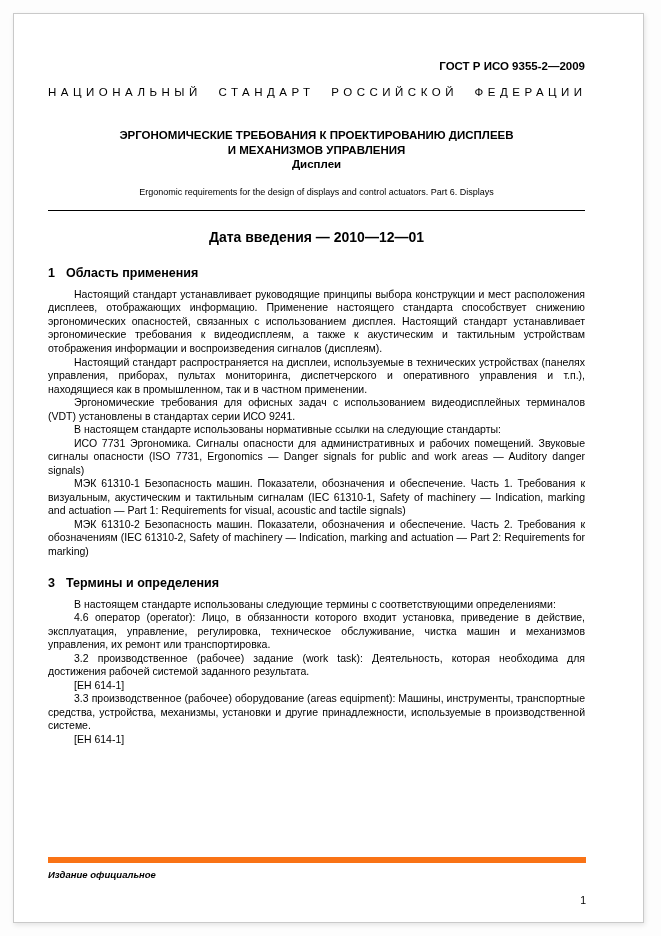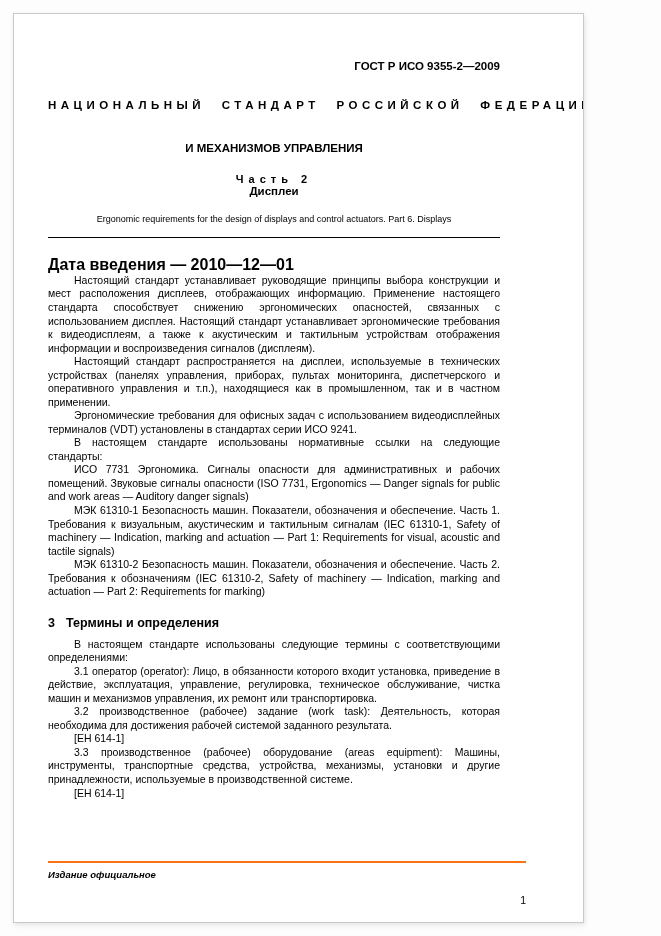--- a/index.html
+++ b/index.html
@@ -6,99 +6,100 @@
   html, body { margin: 0; padding: 0; }
   body {
     width: 661px; height: 936px;
     background: #fdfdfd;
     font-family: "Liberation Sans", sans-serif;
     color: #000;
     position: relative;
   }
   .page {
     position: absolute; left: 13px; top: 13px;
-    width: 571px; height: 910px;
+    width: 631px; height: 910px;
     background: #fff;
     border: 1px solid #c9c9c9;
     box-shadow: 1px 2px 5px rgba(0,0,0,0.10);
-    padding: 46px 83px 0 34px;
+    padding: 46px 58px 0 34px;
     overflow: hidden;
   }
   .doc-code { text-align: right; font-weight: 700; font-size: 11.5px; }
   .fed-header {
-    margin-top: 27px;
-    font-weight: 700; font-size: 11.5px;
+    margin-top: 14px;
+    font-weight: 400; font-size: 11.5px;
     letter-spacing: 4.5px; word-spacing: 9px;
     white-space: nowrap;
   }
   .doc-title { margin-top: 30px; text-align: center; font-weight: 700; font-size: 11.5px; line-height: 1.3; }
   .part { margin-top: 17px; text-align: center; font-weight: 700; font-size: 11px; letter-spacing: 5px; }
   .subtitle { text-align: center; font-weight: 700; font-size: 11.5px; }
   .title-en { margin-top: 17px; text-align: center; font-size: 9px; }
   .rule { margin-top: 13px; border-top: 1px solid #000; height: 0; }
-  .date { margin-top: 18px; text-align: left; font-weight: 700; font-size: 16px; }
+  .date { margin-top: 18px; text-align: center; font-weight: 700; font-size: 14px; }
   .section h2 { font-size: 12.5px; font-weight: 700; margin: 17px 0 8px; }
   .section.first h2 { margin-top: 21px; }
   .h-num { margin-right: 11px; }
   .para {
     font-size: 10.5px; line-height: 1.29;
     text-align: justify; text-indent: 26px;
     margin: 0;
   }
   .t-term { font-weight: 400; }
   .footer {
     position: absolute; left: 34px; right: 57px; bottom: 42px;
-    border-top: 2px solid #f97316;
+    border-top: 6px solid #f97316;
     padding-top: 6px;
   }
   .edition { font-weight: 700; font-style: italic; font-size: 9.5px; }
   .page-number { position: absolute; right: 57px; bottom: 16px; font-size: 10.5px; }
 </style>
 </head>
 <body>
 
 <div class="page">
 
   <div class="doc-code">ГОСТ Р ИСО 9355-2—2009</div>
 
   <div class="fed-header">НАЦИОНАЛЬНЫЙ СТАНДАРТ РОССИЙСКОЙ ФЕДЕРАЦИИ</div>
 
   <div class="doc-title">
+    <div>ЭРГОНОМИЧЕСКИЕ ТРЕБОВАНИЯ К ПРОЕКТИРОВАНИЮ ДИСПЛЕЕВ</div>
     <div>И МЕХАНИЗМОВ УПРАВЛЕНИЯ</div>
   </div>
 
-  <div class="part">Часть 2</div>
 
   <div class="subtitle">Дисплеи</div>
 
   <div class="title-en">Ergonomic requirements for the design of displays and control actuators. Part 6.  Displays</div>
 
   <div class="rule"></div>
 
   <div class="date">Дата введения — 2010—12—01</div>
 
   <div class="section first">
+    <h2><span class="h-num">1</span><span>Область применения</span></h2>
     <p class="para">Настоящий стандарт устанавливает руководящие принципы выбора конструкции и мест расположения дисплеев, отображающих информацию. Применение настоящего стандарта способствует снижению эргономических опасностей, связанных с использованием дисплея. Настоящий стандарт устанавливает эргономические требования к видеодисплеям, а также к акустическим и тактильным устройствам отображения информации и воспроизведения сигналов (дисплеям).</p>
     <p class="para">Настоящий стандарт распространяется на дисплеи, используемые в технических устройствах (панелях управления, приборах, пультах мониторинга, диспетчерского и оперативного управления и т.п.), находящиеся как в промышленном, так и в частном применении.</p>
     <p class="para">Эргономические требования для офисных задач с использованием видеодисплейных терминалов (VDT) установлены в стандартах серии ИСО 9241.</p>
   </div>
 
   <div class="section">
     <p class="para">В настоящем стандарте использованы нормативные ссылки на следующие стандарты:</p>
     <p class="para">ИСО 7731 Эргономика. Сигналы опасности для административных и рабочих помещений. Звуковые сигналы опасности (ISO 7731, Ergonomics — Danger signals for public and work areas — Auditory danger signals)</p>
     <p class="para">МЭК 61310-1 Безопасность машин. Показатели, обозначения и обеспечение. Часть 1. Требования к визуальным, акустическим и тактильным сигналам (IEC 61310-1, Safety of machinery — Indication, marking and actuation — Part 1: Requirements for visual, acoustic and tactile signals)</p>
     <p class="para">МЭК 61310-2 Безопасность машин. Показатели, обозначения и обеспечение. Часть 2. Требования к обозначениям (IEC 61310-2, Safety of machinery — Indication, marking and actuation — Part 2: Requirements for marking)</p>
   </div>
 
   <div class="section">
     <h2><span class="h-num">3</span><span>Термины и определения</span></h2>
     <p class="para">В настоящем стандарте использованы следующие термины с соответствующими определениями:</p>
 
     <p class="para">
-      <span>3.1</span>
+      <span>4.6</span>
       <span class="t-term">оператор</span>
       <span>(operator):</span>
       <span>Лицо, в обязанности которого входит установка, приведение в действие, эксплуатация, управление, регулировка, техническое обслуживание, чистка машин и механизмов управления, их ремонт или транспортировка.</span>
     </p>
 
     <p class="para">
       <span>3.2</span>
       <span class="t-term">производственное (рабочее) задание</span>
       <span>(work task):</span>
       <span>Деятельность, которая необходима для достижения рабочей системой заданного результата.</span>

